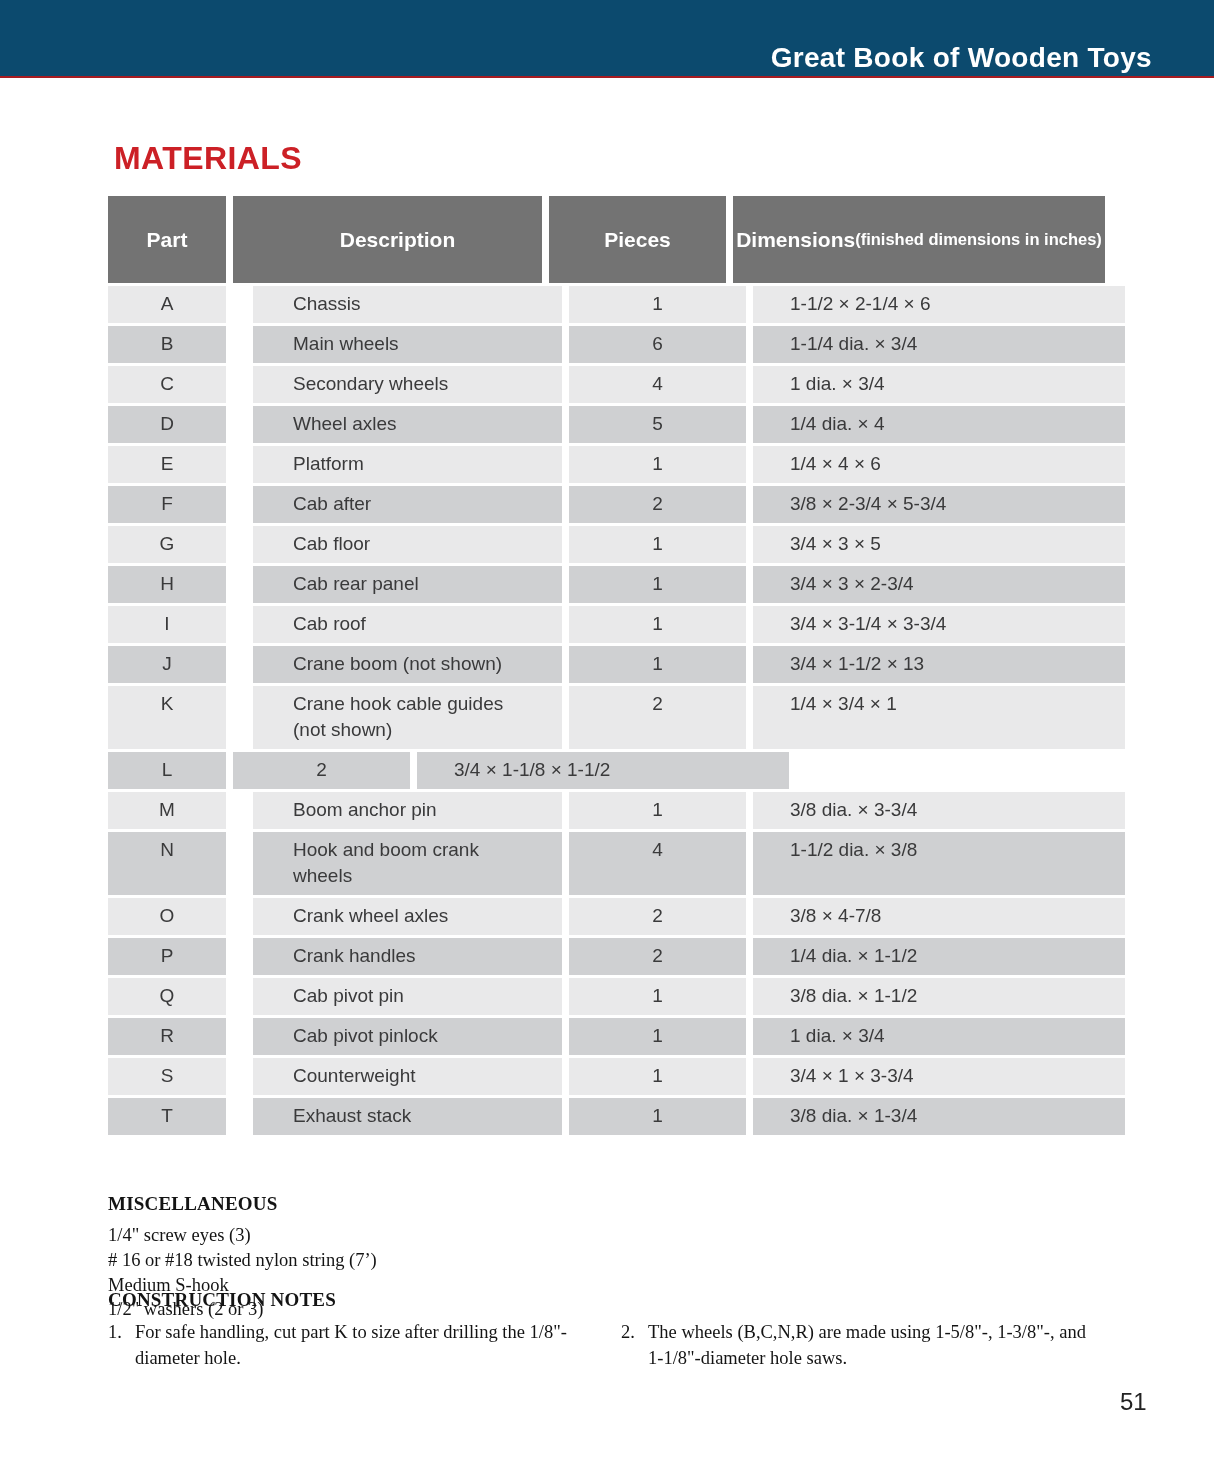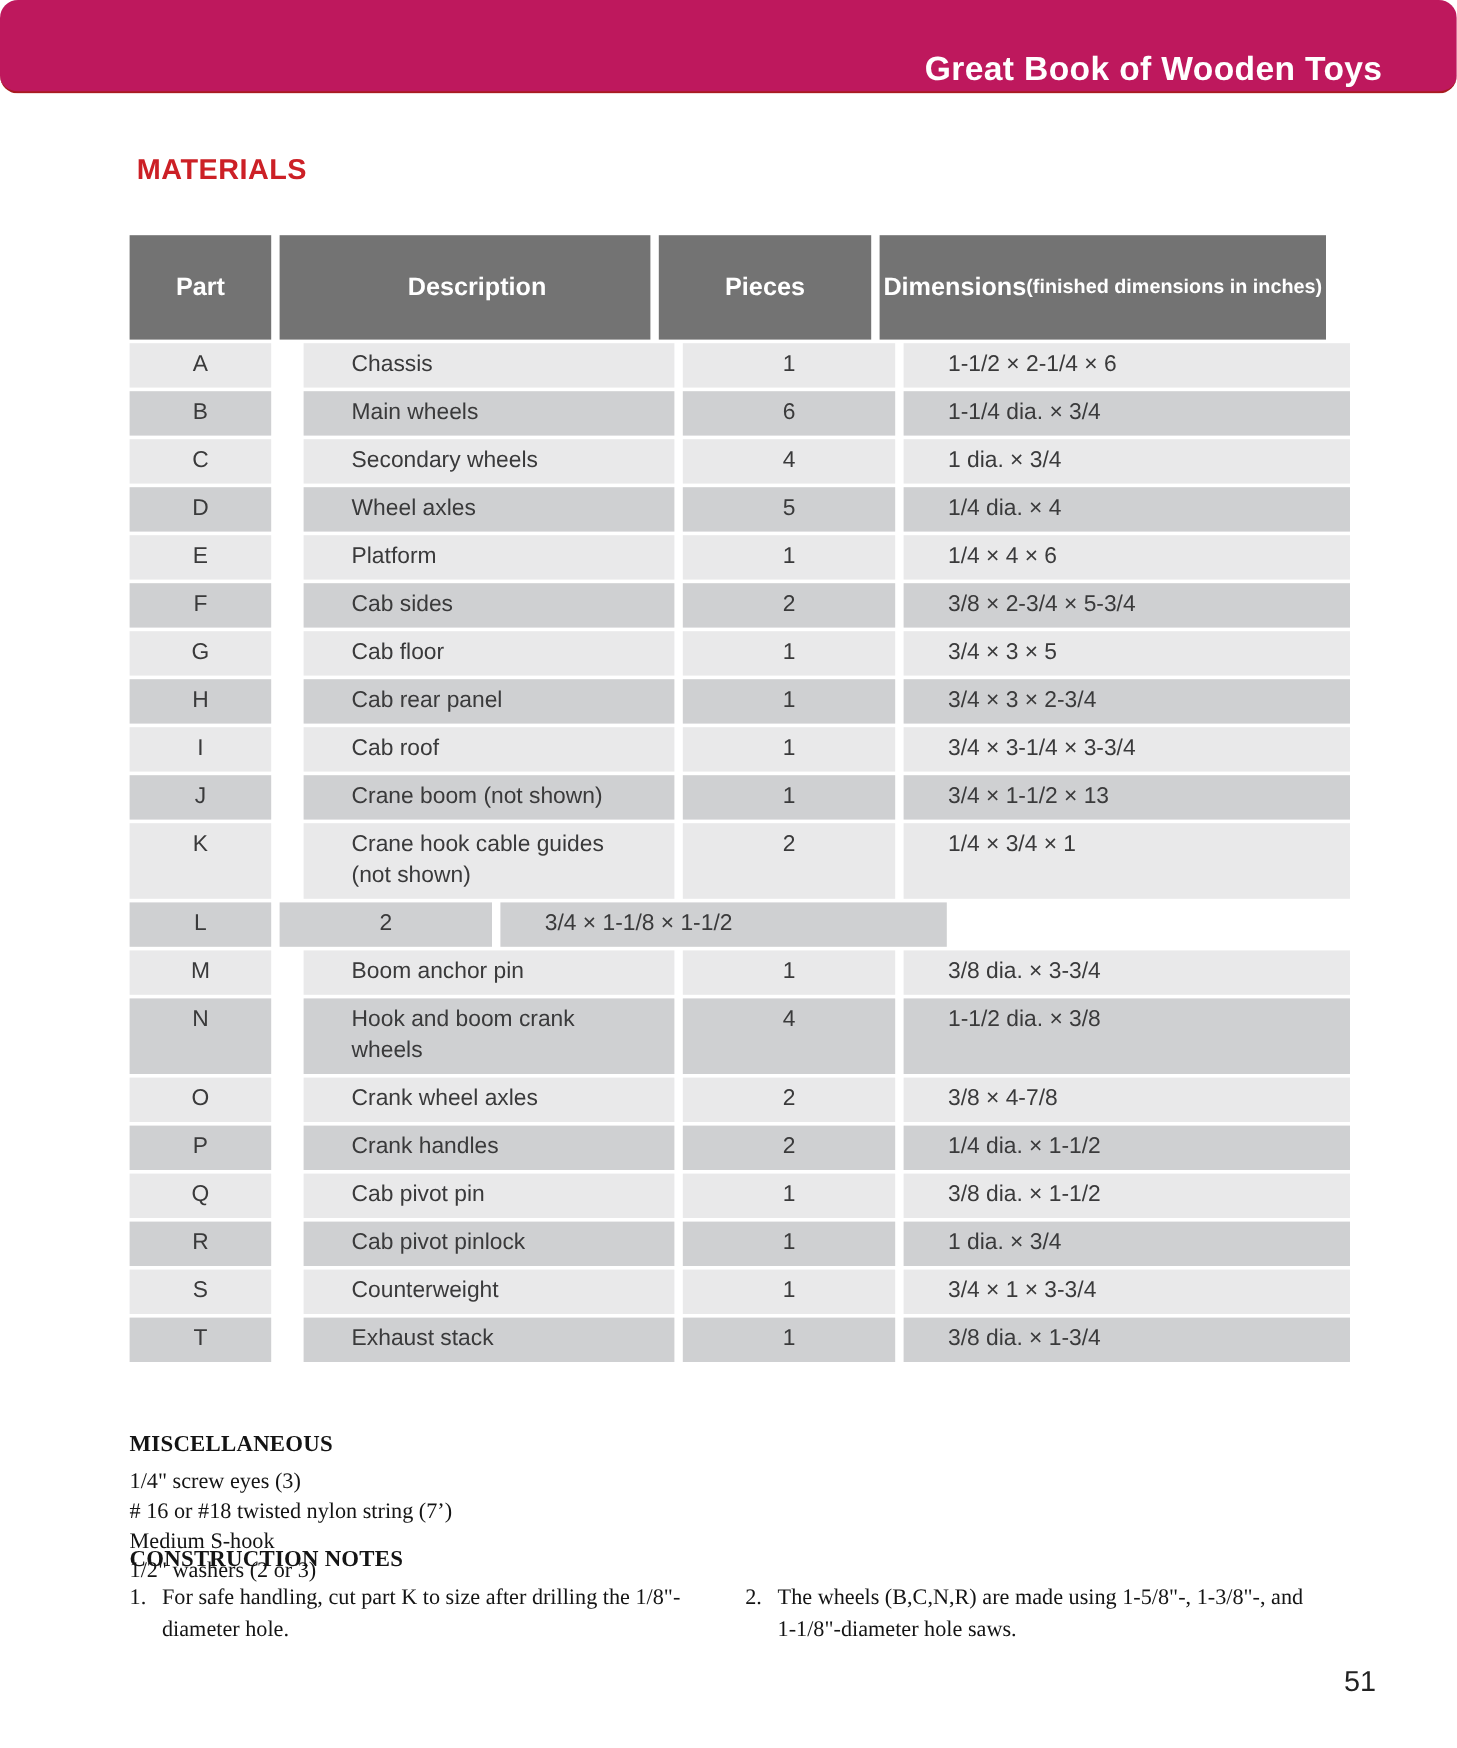--- a/index.html
+++ b/index.html
@@ -6,32 +6,31 @@
   html, body { background: #ffffff; }
   body {
     width: 1214px; height: 1457px;
     position: relative;
     font-family: "Liberation Sans", sans-serif;
     overflow: hidden;
   }
   .band {
     position: absolute; top: 0; left: 0;
     width: 1214px; height: 78px;
-    background: #be185d;
+    background: #0c4a6e;
     border-bottom: 2px solid #a81b20;
-    border-radius: 15px;
   }
   .band-title {
     position: absolute; right: 62px; top: 42px;
     color: #ffffff; font-weight: bold; font-size: 28px;
     letter-spacing: 0.3px; white-space: nowrap;
   }
   .materials-title {
-    position: absolute; left: 114px; top: 128px;
-    color: #cc2026; font-size: 24px; font-weight: bold;
+    position: absolute; left: 114px; top: 140px;
+    color: #cc2026; font-size: 32px; font-weight: bold;
     letter-spacing: 0.4px;
   }
   .mtable { position: absolute; left: 108px; top: 196px; width: 997px; }
   .thead { display: flex; gap: 7px; height: 87px; margin-bottom: 3px; }
   .th {
     background: #737373; color: #ffffff; font-weight: bold; font-size: 21px;
     display: flex; align-items: center; justify-content: center; text-align: center;
   }
   .col-part   { width: 118px; flex: none; }
   .col-desc   { width: 309px; flex: none; padding-left: 20px; }
@@ -118,21 +117,21 @@
     <div class="cell col-dims dims">1/4 dia. × 4</div>
   </div>
         <div class="trow light">
     <div class="cell col-part part">E</div>
     <div class="cell col-desc desc">Platform</div>
     <div class="cell col-pieces pieces">1</div>
     <div class="cell col-dims dims">1/4 × 4 × 6</div>
   </div>
         <div class="trow dark">
     <div class="cell col-part part">F</div>
-    <div class="cell col-desc desc">Cab sides</div>
+    <div class="cell col-desc desc">Cab after</div>
     <div class="cell col-pieces pieces">2</div>
     <div class="cell col-dims dims">3/8 × 2-3/4 × 5-3/4</div>
   </div>
         <div class="trow light">
     <div class="cell col-part part">G</div>
     <div class="cell col-desc desc">Cab floor</div>
     <div class="cell col-pieces pieces">1</div>
     <div class="cell col-dims dims">3/4 × 3 × 5</div>
   </div>
         <div class="trow dark">

